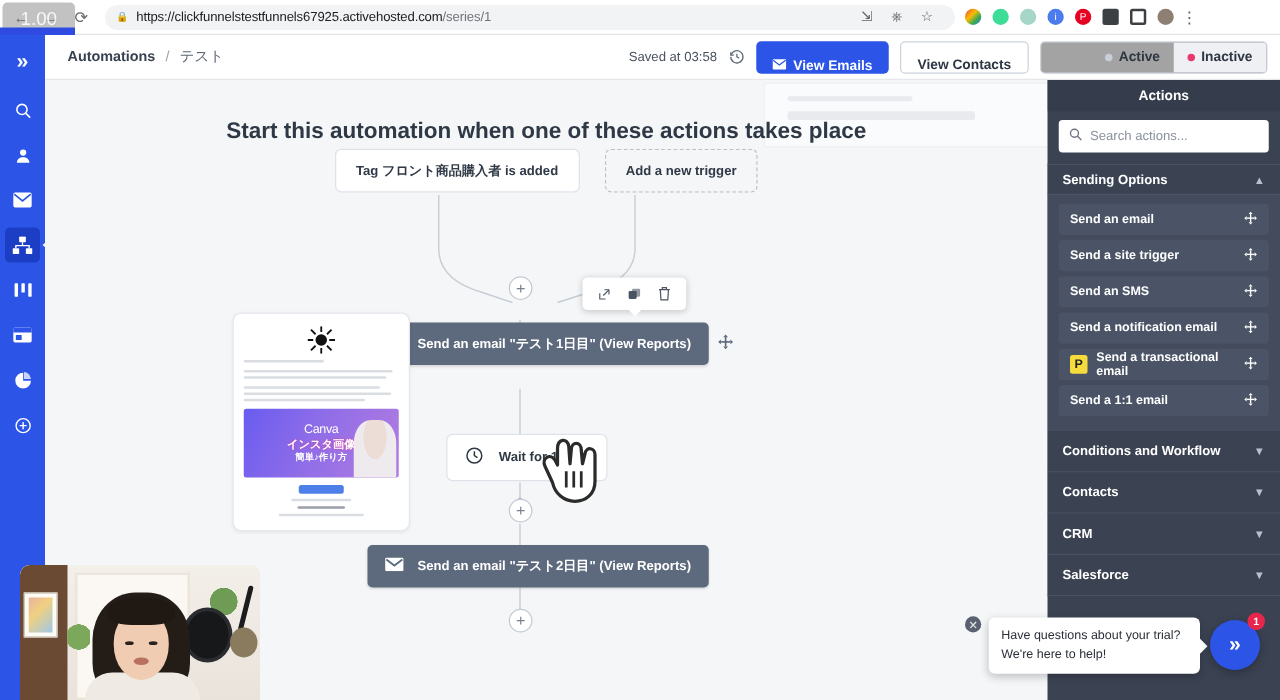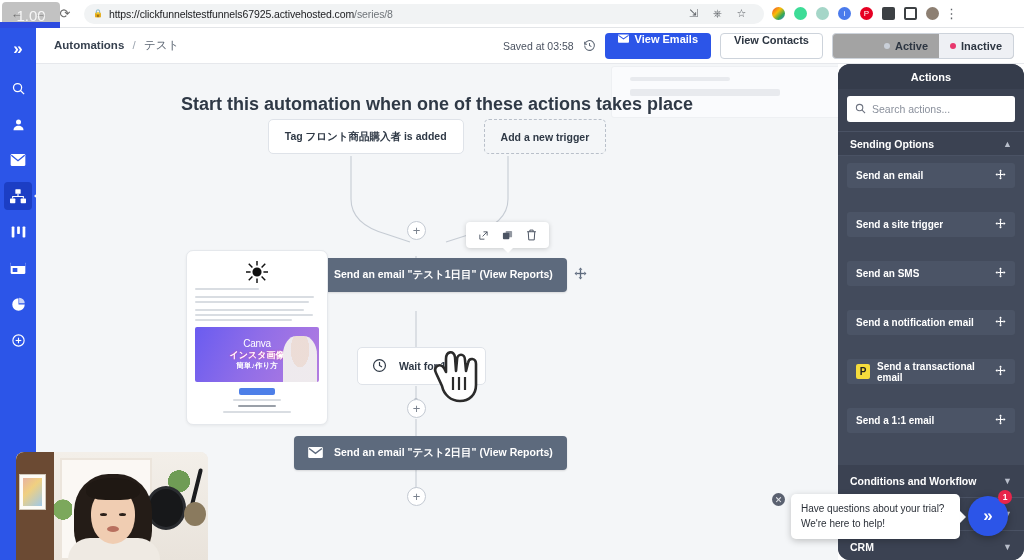--- a/index.html
+++ b/index.html
@@ -68,21 +68,21 @@
     background: #ffffff; display: flex; align-items: center; padding: 0 10px 0 18px;
     border-bottom: 1px solid #e6e8ec;
   }
   .crumb { font-size: 11.5px; color: #37414f; font-weight: 700; }
   .crumb .sep { color: #9aa3ae; font-weight: 400; margin: 0 5px; }
   .crumb .cur { color: #5c6673; font-weight: 400; }
   .hdr-right { margin-left: auto; display: flex; align-items: center; gap: 9px; }
   .saved { font-size: 10.5px; color: #4a5260; }
   .hist-icon { color: #616a78; display: flex; align-items: center; }
   .btn {
-    height: 26px; border-radius: 4px; display: flex; align-items: flex-start; justify-content: center;
+    height: 26px; border-radius: 4px; display: flex; align-items: flex-end; justify-content: center;
     font-size: 11px; font-weight: 700; padding: 0 13px; gap: 6px; white-space: nowrap;
   }
   .btn-primary { background: #2c55e8; color: #fff; }
   .btn-outline { background: #fff; color: #2d3642; border: 1px solid #cdd3db; }
   .seg { display: flex; height: 26px; border: 1px solid #cdd3db; border-radius: 4px; overflow: hidden; background:#a3a3a3;padding-left:40px; }
   .seg-item { display: flex; align-items: center; gap: 5px; padding: 0 11px; font-size: 11px; font-weight: 700; color: #2d3642; }
   .seg-item.on { background: #eef0f4; }
   .dot { width: 6px; height: 6px; border-radius: 50%; background: #c9cfd8; }
   .dot.pink { background: #e8386d; }
 
@@ -156,38 +156,38 @@
   .bn-insta { color: #fff; font-size: 9px; font-weight: 700; line-height: 1.2; margin-top: 1px;
               text-shadow: 0 0 2px #e8379a; }
   .bn-kantan { color: #fff; font-size: 7.5px; font-weight: 700; line-height: 1.2; }
   .bn-person { position: absolute; right: 2px; bottom: 0; width: 34px; height: 46px;
                background: radial-gradient(ellipse at 50% 30%, #f0e2d6 0 38%, #f2f0ee 39% 100%); border-radius: 40% 40% 0 0; opacity: .95; }
   .thumb-btn { width: 36px; height: 7px; background: #4d7fe8; border-radius: 2px; margin: 5px auto 4px; }
 
   
   .actions {
     position: absolute; top: 64px; left: 838px; width: 186px; height: 496px;
-    background: #3b4252; color: #fff; overflow: hidden; border-radius: 12px;
+    background: #3b4252; color: #fff; overflow: hidden;
   }
   .actions-title { height: 25px; display: flex; align-items: center; justify-content: center;
     font-size: 11px; font-weight: 700; background: #353c4b; }
   .search-wrap { padding: 7px 9px 9px; text-align: center; }
   .search-box {
     height: 26px; background: #fff; border-radius: 3px; display: flex; align-items: center;
     padding: 0 8px; gap: 6px;
   }
   .search-box .mag { color: #6d7380; font-size: 10px; }
   .search-ph { font-size: 10.5px; color: #8a909c; }
   .group-head {
     height: 25px; display: flex; align-items: center; justify-content: space-between;
     padding: 0 12px; font-size: 10.5px; font-weight: 700; background: #3b4252;
     border-top: 1px solid #4a5264; border-bottom: 1px solid #4a5264;
   }
   .chev { font-size: 9px; color: #b9bfcb; }
-  .group-body { padding: 7px 9px 2px; display: flex; flex-direction: column; gap: 24px; background:#434b5c; }
+  .group-body { padding: 7px 9px 2px; display: flex; flex-direction: column; gap: 4px; background:#434b5c; }
   .act-item {
     height: 25px; background: #4b5466; border-radius: 3px; display: flex; align-items: center;
     padding: 0 9px; font-size: 10px; font-weight: 700; color: #fff;
   }
   .act-item .move { margin-left: auto; font-size: 12px; color: #fff; }
   .p-badge {
     width: 15px; height: 15px; background: #f5dc3c; color: #222; border-radius: 2px;
     display: flex; align-items: center; justify-content: center; font-size: 10px; font-weight: 700; margin-right: 7px;
   }
   .coll-head {
@@ -254,21 +254,21 @@
 <div id="root">
 
   <div class="browser-bar">
     <div class="nav-btns">
       <div class="nav-btn">←</div>
       <div class="nav-btn">→</div>
       <div class="nav-btn">⟳</div>
     </div>
     <div class="omnibox">
       <span class="lock">🔒</span>
-      <span class="url"><span>https://clickfunnelstestfunnels67925.activehosted.com</span><span class="path">/series/8</span></span>
+      <span class="url"><span>https://clickfunnelstestfunnels67925.activehosted.com</span><span class="path">/series/1</span></span>
       <div class="omni-right">
         <span class="omni-icon">⇲</span>
         <span class="omni-icon">⎈</span>
         <span class="omni-icon">☆</span>
       </div>
     </div>
     <div class="ext-icons" style="margin-left:8px">
       <span class="ext" style="background:linear-gradient(135deg,#ea4335,#fbbc05 40%,#34a853 70%,#4285f4)"></span>
       <span class="ext" style="background:#3ddc97"></span>
       <span class="ext" style="background:#a5d6c8"></span>

